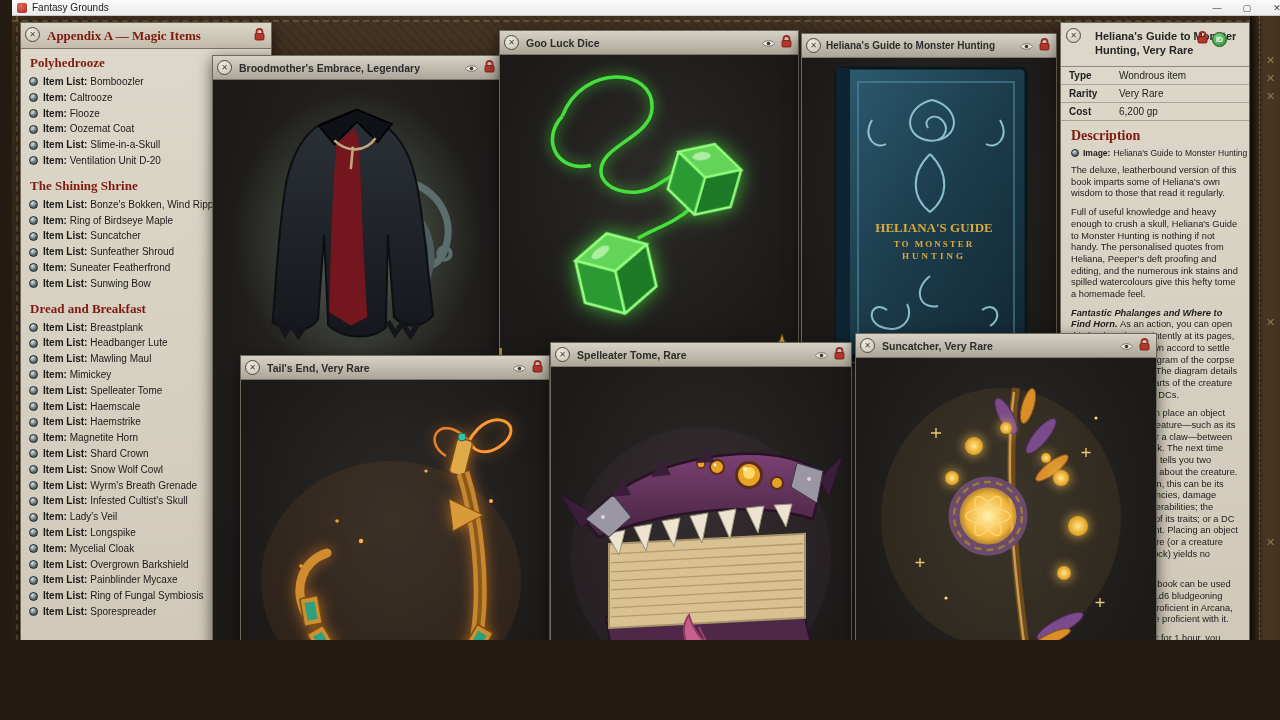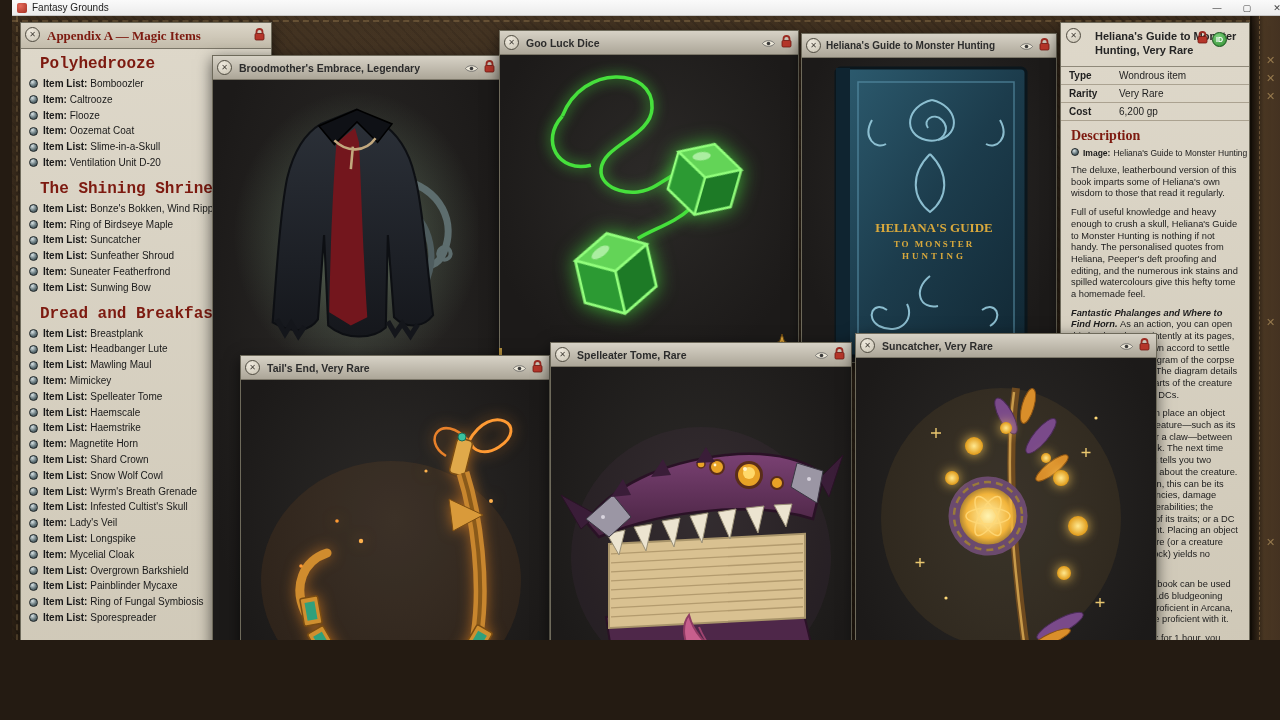--- a/index.html
+++ b/index.html
@@ -37,36 +37,36 @@
   .radial{position:absolute;right:5px;bottom:4px;width:22px;height:22px;cursor:pointer}
   .bl,.brc{position:absolute;width:12px;height:12px;z-index:5}
   .bl{left:-1px;bottom:-1px;border-left:3px solid #b18e3e;border-bottom:3px solid #b18e3e}
   .brc{right:-1px;bottom:-1px;border-right:3px solid #b18e3e;border-bottom:3px solid #b18e3e}
 
   
   .parch{background:linear-gradient(#ded8ca,#cfc8b7)}
   .appendix .titlebar{background:linear-gradient(#dcd6c8,#c3bcab);justify-content:center;height:26px}
   .appendix .title{font-family:"Liberation Serif",serif;color:#7d1a10;font-size:13px}
   .itemlist{position:absolute;left:8px;top:30px;right:6px;bottom:24px;overflow:hidden}
-  .sec-h{font-family:Liberation Mono, monospace;font-weight:bold;color:#7d1a10;font-size:16px;margin:9px 0 3px 11px}
+  .sec-h{font-family:Liberation Serif, serif;font-weight:bold;color:#7d1a10;font-size:13px;margin:9px 0 3px 1px}
   .sec-h:first-child{margin-top:2px}
   .irow{display:flex;align-items:center;font-size:10px;color:#191919;line-height:15.8px;white-space:nowrap;cursor:pointer}
   .irow b{margin:0 0 0 0}
   .orb{width:9px;height:9px;border-radius:50%;margin-right:5px;flex:none;background:radial-gradient(circle at 35% 28%,#d9e3e5,#66787d 55%,#2e3a3e);border:1px solid #1e2629}
   .fwdbtn{position:absolute;left:142px;bottom:6px;width:14px;height:13px;background:#d9d3c5;border:1px solid #5a5548;font-size:7px;color:#3d392f;text-align:center;line-height:11px;cursor:pointer}
 
   
   .panelhead{position:relative;padding:7px 44px 5px 34px;border-bottom:1px solid #8f897a;min-height:44px}
   .paneltitle{font-weight:bold;font-size:11px;line-height:1.25;color:#252525;width:152px}
   .panelicons{position:absolute;right:22px;top:7px;display:flex;gap:4px;align-items:center}
   .idbadge{width:15px;height:15px;border-radius:50%;background:radial-gradient(circle at 40% 30%,#7fd37f,#2e8a2e);border:1px solid #14541a;color:#fff;font-size:7px;font-weight:bold;text-align:center;line-height:14px}
   .fieldrow{display:flex;padding:3px 8px;border-bottom:1px solid rgba(110,100,78,.45);font-size:10px;color:#1e1e1e}
   .flabel{width:50px;font-weight:bold;flex:none}
   .desc-h{font-family:"Liberation Serif",serif;font-weight:bold;color:#7d1a10;font-size:14px;padding:7px 10px 2px}
-  .imglink{display:flex;align-items:flex-start;padding:2px 4px 5px 10px;font-size:8.5px;color:#1b1b1b;white-space:nowrap;overflow:hidden;cursor:pointer}
+  .imglink{display:flex;align-items:center;padding:2px 4px 5px 10px;font-size:8.5px;color:#1b1b1b;white-space:nowrap;overflow:hidden;cursor:pointer}
   .imglink .orb{width:8px;height:8px;margin-right:4px}
   .imglink b{margin-right:3px}
   .descbody{padding:2px 10px 0;overflow:hidden}
   .descbody p{font-size:9.3px;line-height:1.26;color:#1c1c1c;margin-bottom:7px}
   .lead{font-weight:bold;font-style:italic}
 
   
   .pagechip{position:absolute;left:1150px;top:690px;width:26px;height:21px;background:linear-gradient(#ddd7c9,#c6bfae);border:1px solid #55503f;color:#2e2a22;font-size:11px;font-weight:bold;text-align:center;line-height:19px;z-index:40}
   .playbtn{position:absolute;left:1210px;top:685px;width:38px;height:30px;background:linear-gradient(#35322c,#1d1b18);border:1px solid #0c0b09;border-radius:6px;color:#f2efe6;font-size:13px;display:flex;align-items:center;justify-content:center;z-index:40;cursor:pointer}
 </style>

